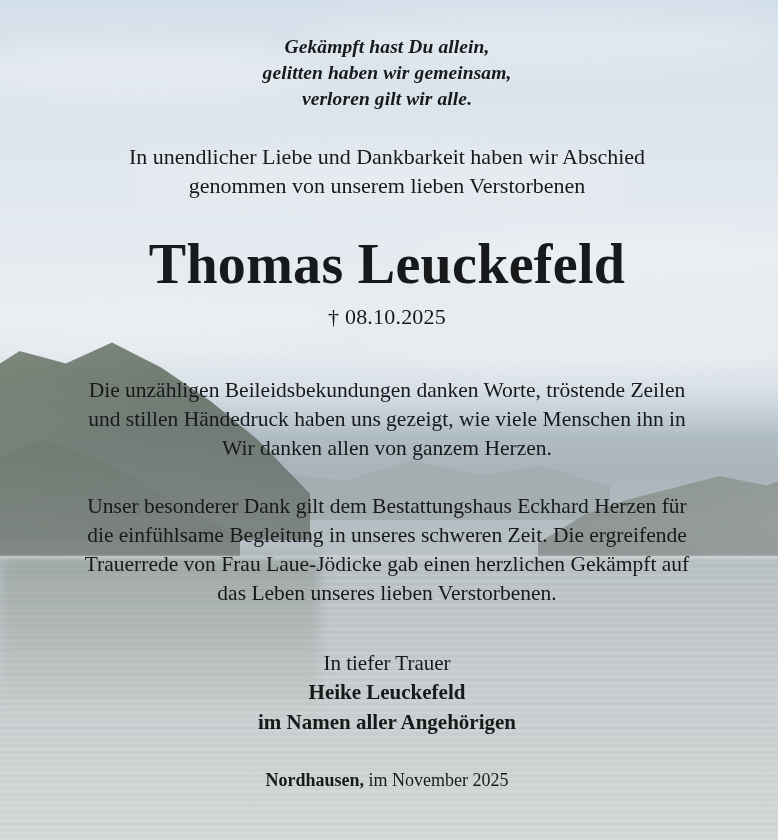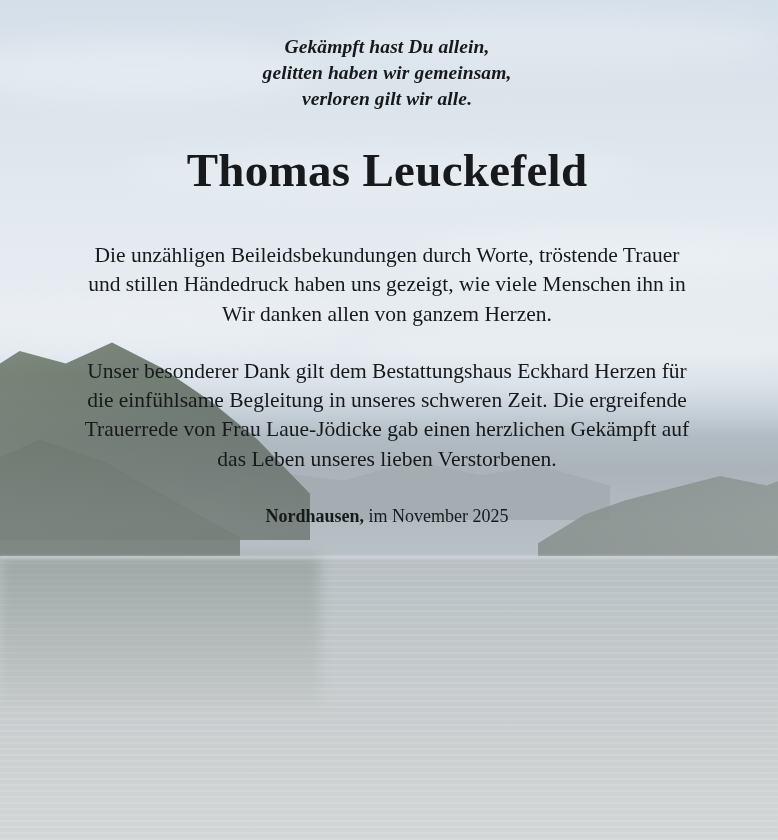--- a/index.html
+++ b/index.html
@@ -159,21 +159,21 @@
     line-height: 1.33;
     letter-spacing: .1px;
   }
   .intro {
     margin-top: 30px;
     font-size: 22px;
     line-height: 1.35;
   }
   .name {
     margin-top: 34px;
-    font-size: 47px;
+    font-size: 56px;
     font-weight: bold;
     letter-spacing: .3px;
     line-height: 1.05;
   }
   .dates {
     margin-top: 10px;
     font-size: 22px;
     letter-spacing: .2px;
   }
   .para {
@@ -217,35 +217,45 @@
   <div class="veil"></div>
 
   <div class="content">
 
     <div class="verse">
       <div>Gekämpft hast Du allein,</div>
       <div>gelitten haben wir gemeinsam,</div>
       <div>verloren gilt wir alle.</div>
     </div>
 
+    <div class="intro">
+      <div>In unendlicher Liebe und Dankbarkeit haben wir Abschied</div>
+      <div>genommen von unserem lieben Verstorbenen</div>
+    </div>
 
     <div class="name">Thomas Leuckefeld</div>
+    <div class="dates">† 08.10.2025</div>
 
     <div class="para p1">
-      <div>Die unzähligen Beileidsbekundungen durch Worte, tröstende Trauer</div>
+      <div>Die unzähligen Beileidsbekundungen danken Worte, tröstende Zeilen</div>
       <div>und stillen Händedruck haben uns gezeigt, wie viele Menschen ihn in</div>
       <div>Wir danken allen von ganzem Herzen.</div>
     </div>
 
     <div class="para p2">
       <div>Unser besonderer Dank gilt dem Bestattungshaus Eckhard Herzen für</div>
       <div>die einfühlsame Begleitung in unseres schweren Zeit. Die ergreifende</div>
       <div>Trauerrede von Frau Laue-Jödicke gab einen herzlichen Gekämpft auf</div>
       <div>das Leben unseres lieben Verstorbenen.</div>
     </div>
 
+    <div class="closing">
+      <div>In tiefer Trauer</div>
+      <div class="b">Heike Leuckefeld</div>
+      <div class="b">im Namen aller Angehörigen</div>
+    </div>
 
     <div class="place">
       <span class="b">Nordhausen,</span><span> im November 2025</span>
     </div>
 
   </div>
 </div>
 
 </body></html>

